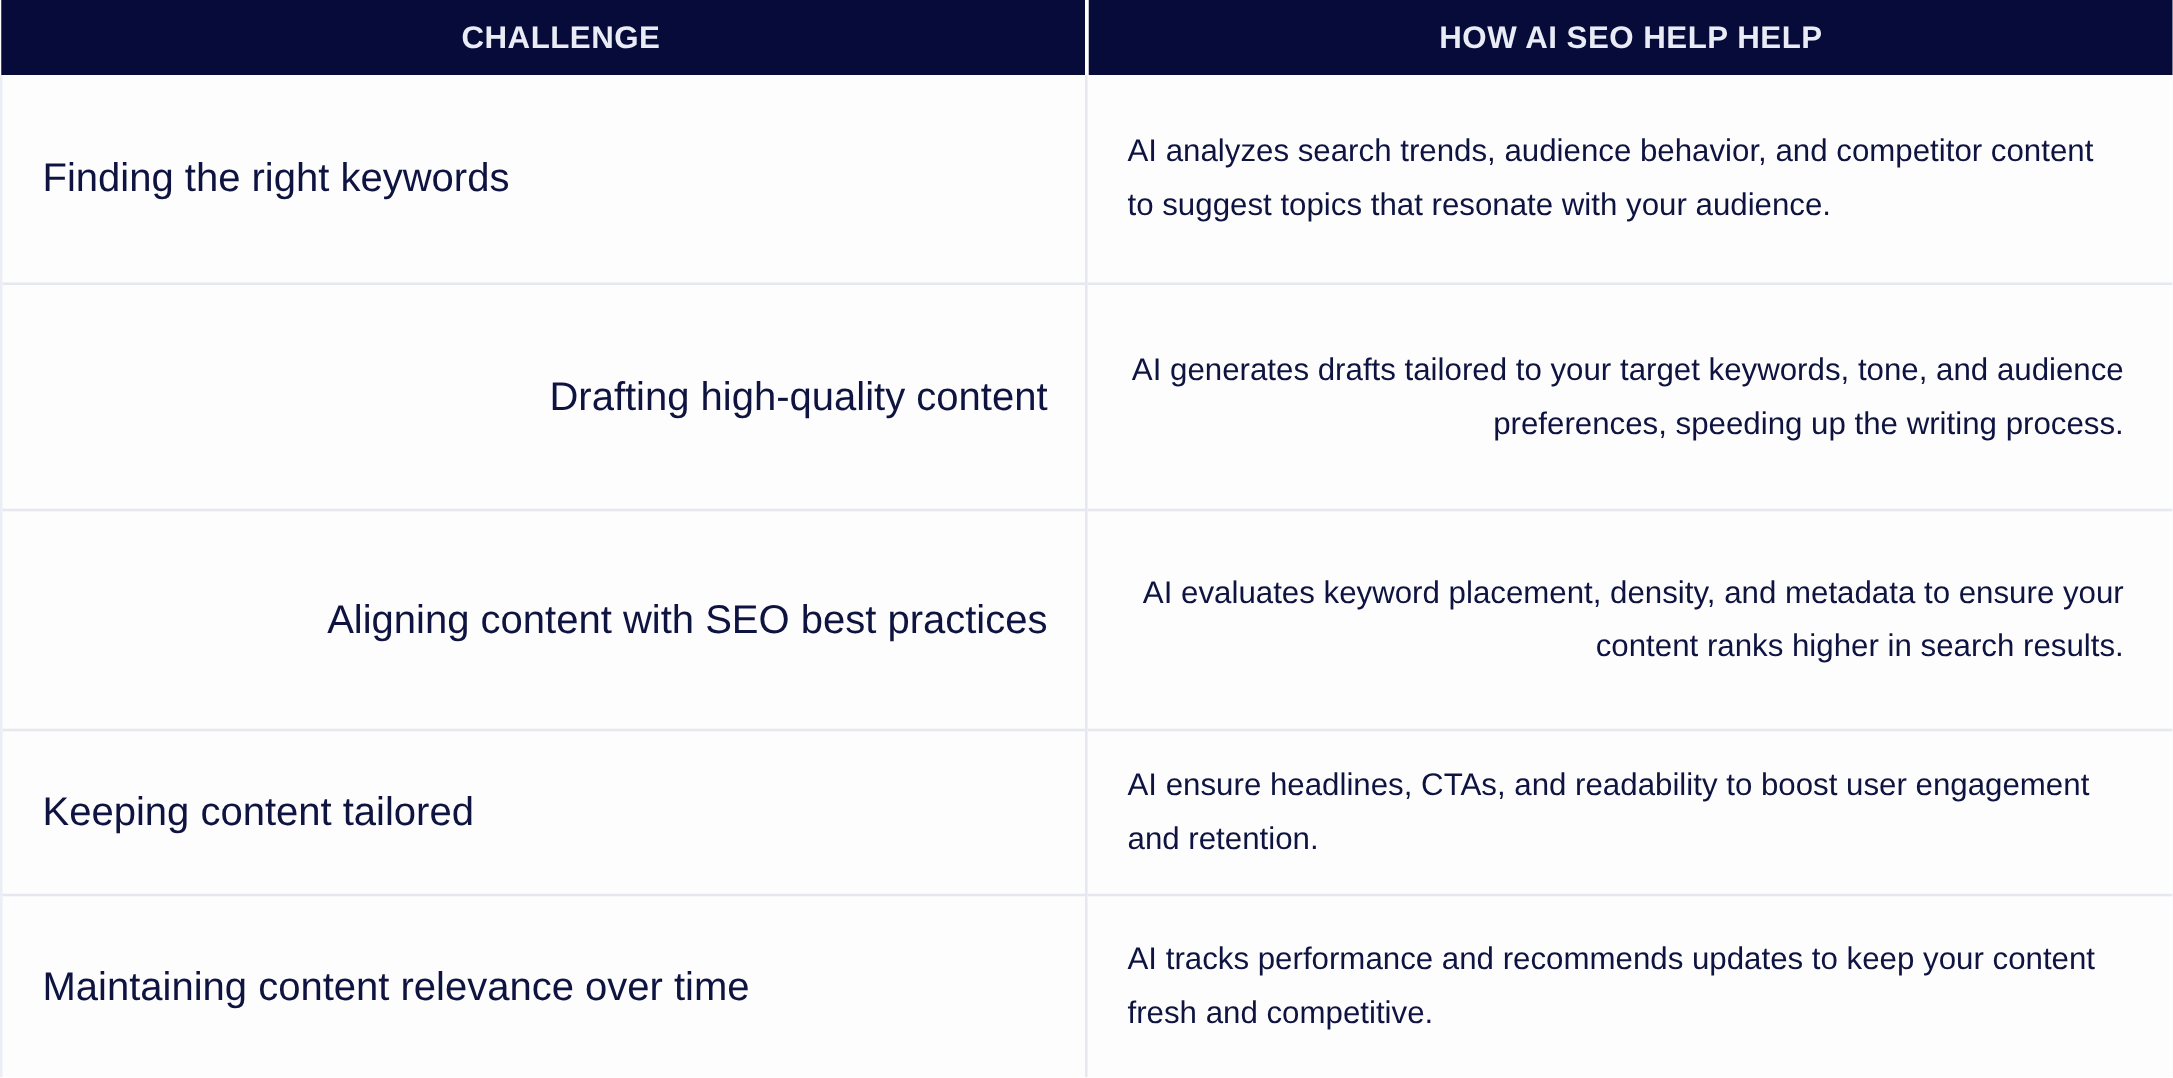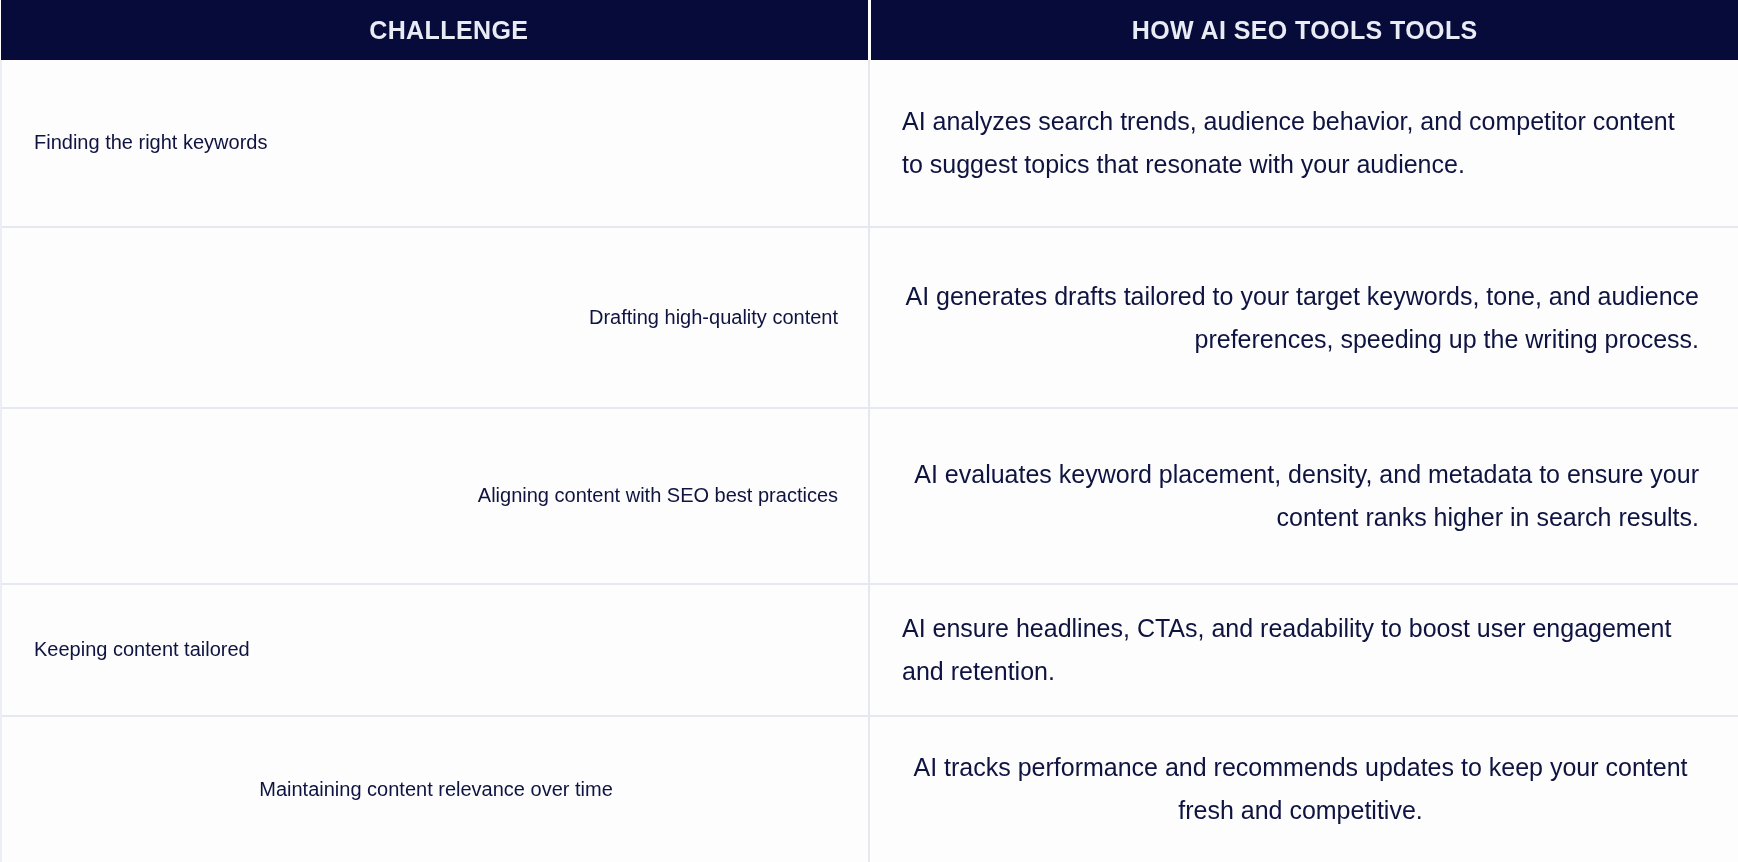--- a/index.html
+++ b/index.html
@@ -54,52 +54,52 @@
 
   td {
     vertical-align: middle;
     color: #0e1340;
     background: #fdfdfe;
     border: 0;
   }
 
   td.cell-challenge {
     padding: 14px 30px 14px 32px;
-    font-size: 20px;
+    font-size: 32px;
     line-height: 1.35;
     border-right: 2px solid #e6e8f0;
     border-left: 2px solid #eceef5;
   }
 
   td.cell-help {
     padding: 16px 39px 16px 32px;
     font-size: 25px;
     line-height: 1.72;
     border-right: 2px solid #eceef5;
   }
 
   
   tr.row-0 { height: 153px; }
   tr.row-1 { height: 166px; text-align: right; }
   tr.row-2 { height: 161px; text-align: right; }
   tr.row-3 { height: 121px; }
-  tr.row-4 { height: 134px; text-align: center; }
+  tr.row-4 { height: 134px; }
 </style>
 </head>
 <body>
 
 <table class="comparison-table">
   <colgroup>
     <col class="col-challenge">
     <col class="col-help">
   </colgroup>
   <thead>
     <tr>
       <th class="th-challenge">CHALLENGE</th>
-      <th class="th-help">HOW AI SEO TOOLS TOOLS</th>
+      <th class="th-help">HOW AI SEO HELP HELP</th>
     </tr>
   </thead>
   <tbody>
     <tr class="row-0">
       <td class="cell-challenge">Finding the right keywords</td>
       <td class="cell-help">AI analyzes search trends, audience behavior, and competitor content to suggest topics that resonate with your audience.</td>
     </tr>
     <tr class="row-1">
       <td class="cell-challenge">Drafting high-quality content</td>
       <td class="cell-help">AI generates drafts tailored to your target keywords, tone, and audience preferences, speeding up the writing process.</td>

